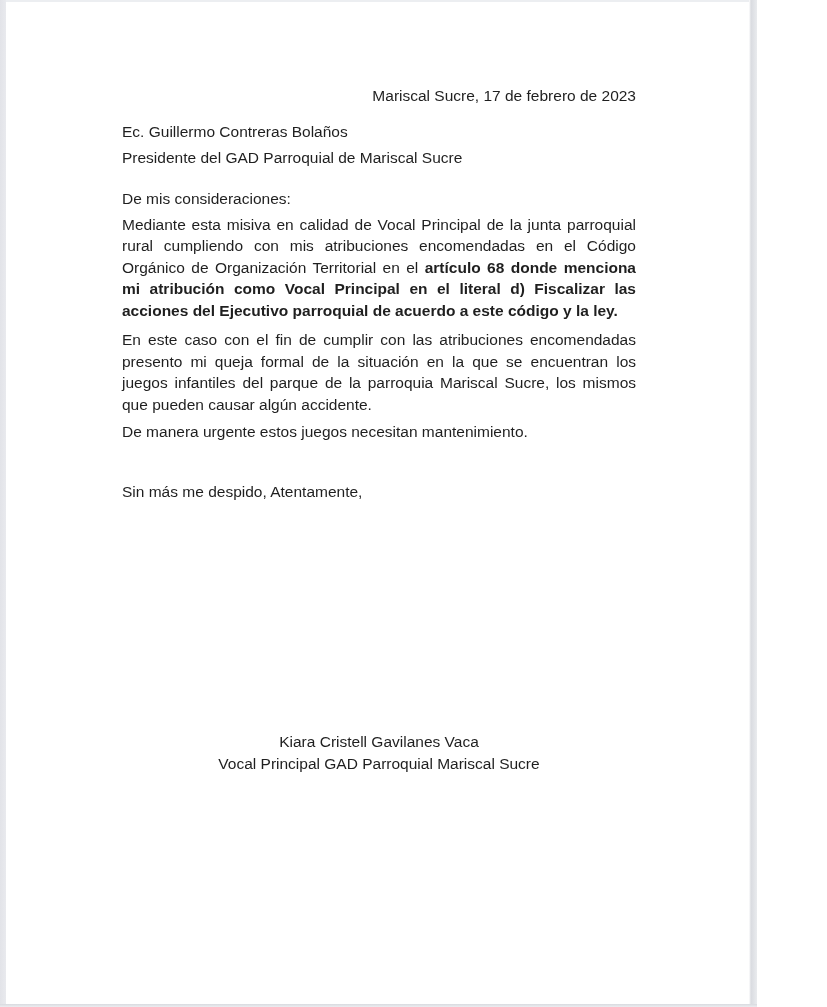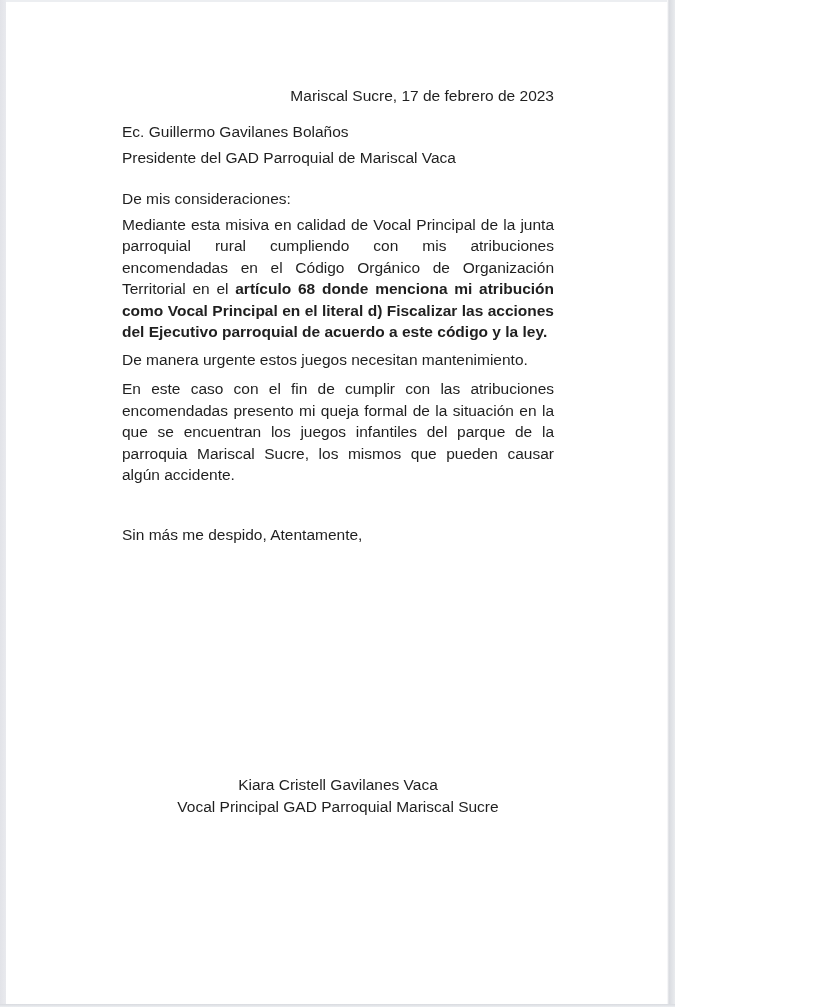--- a/index.html
+++ b/index.html
@@ -2,21 +2,21 @@
 <html><head>
 <meta charset="utf-8">
 <style>
   * { margin: 0; padding: 0; box-sizing: border-box; }
   html, body {
     font-family: "Liberation Sans", "DejaVu Sans", sans-serif;
     background: #ffffff;
   }
   .page {
     position: relative;
-    width: 675px;
+    width: 757px;
     height: 1007px;
     background: #ffffff;
     overflow: hidden;
     color: #1f1f1f;
   }
   
   .edge-left {
     position: absolute; left: 0; top: 0; bottom: 0; width: 6px;
     background: linear-gradient(to right, #e2e3e8, #e9eaee);
   }
@@ -77,31 +77,31 @@
   <div class="edge-top"></div>
   <div class="edge-left"></div>
   <div class="edge-right"></div>
   <div class="edge-bottom"></div>
 
   <div class="content">
 
     <div class="date-line">Mariscal Sucre, 17 de febrero de 2023</div>
 
     <div class="recipient">
-      <div>Ec. Guillermo Gavilanes Bolaños</div>
-      <div>Presidente del GAD Parroquial de Mariscal Vaca</div>
+      <div>Ec. Guillermo Contreras Bolaños</div>
+      <div>Presidente del GAD Parroquial de Mariscal Sucre</div>
     </div>
 
     <div class="salutation">De mis consideraciones:</div>
 
     <p class="para para-1"><span>Mediante esta misiva en calidad de Vocal Principal de la junta parroquial rural cumpliendo con mis atribuciones encomendadas en el Código Orgánico de Organización Territorial en el </span><span class="bold">artículo 68 donde menciona mi atribución como Vocal Principal en el literal d) Fiscalizar las acciones del Ejecutivo parroquial de acuerdo a este código y la ley.</span></p>
 
+    <p class="para para-2">En este caso con el fin de cumplir con las atribuciones encomendadas presento mi queja formal de la situación en la que se encuentran los juegos infantiles del parque de la parroquia Mariscal Sucre, los mismos que pueden causar algún accidente.</p>
+
     <p class="para para-3">De manera urgente estos juegos necesitan mantenimiento.</p>
-
-    <p class="para para-2">En este caso con el fin de cumplir con las atribuciones encomendadas presento mi queja formal de la situación en la que se encuentran los juegos infantiles del parque de la parroquia Mariscal Sucre, los mismos que pueden causar algún accidente.</p>
 
     <div class="closing">Sin más me despido, Atentamente,</div>
 
     <div class="signature-block">
       <div>Kiara Cristell Gavilanes Vaca</div>
       <div>Vocal Principal GAD Parroquial Mariscal Sucre</div>
     </div>
 
   </div>
 </div>

